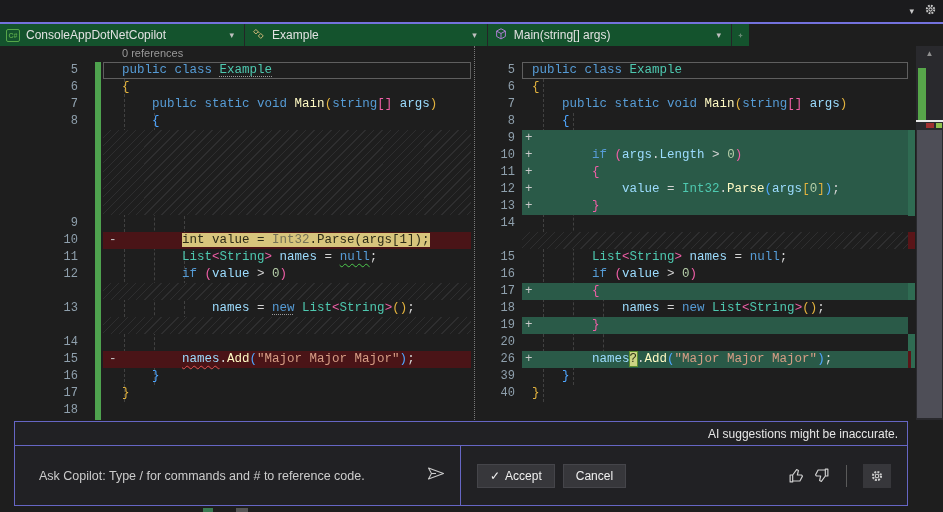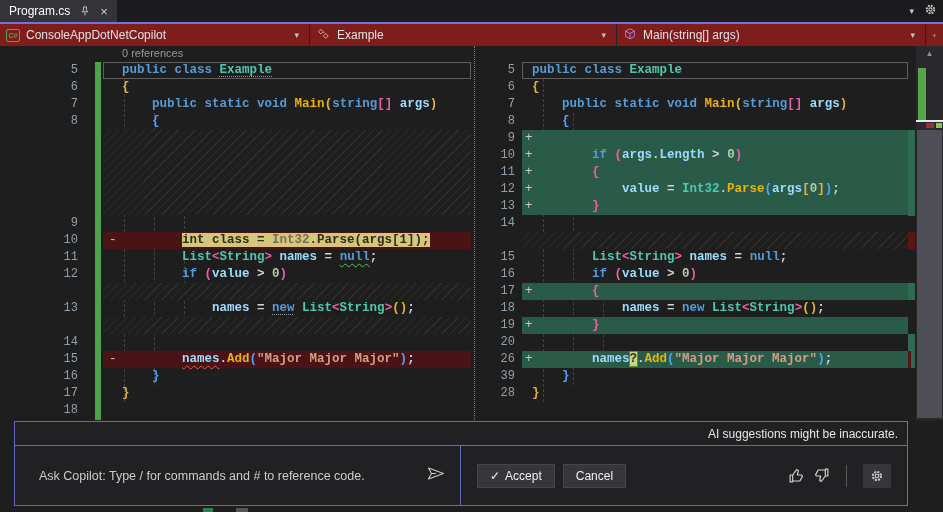--- a/index.html
+++ b/index.html
@@ -9,21 +9,21 @@
 
   
   #tabstrip{position:absolute;left:0;top:0;width:943px;height:22px;background:#1b1b1d;}
   .tab{position:absolute;left:0;top:0;height:22px;background:#333338;display:flex;
        align-items:center;padding:0 9px;gap:9px;color:#ffffff;font-size:12px;}
   .tab .ticon{display:flex;align-items:center;color:#cfcfcf;cursor:pointer;}
   .strip-icons{position:absolute;right:6px;top:0;height:22px;display:flex;align-items:center;gap:10px;color:#c8c8c8;}
   #accent{position:absolute;left:0;top:22px;width:943px;height:2px;background:#7472dd;}
 
   
-  #navbar{position:absolute;left:0;top:24px;width:943px;height:22px;background:#7f1d1d;
+  #navbar{position:absolute;left:0;top:24px;width:749px;height:22px;background:#14532d;
           display:flex;font-size:12px;color:#e2e2e2;}
   .nav-sec{display:flex;align-items:center;gap:6px;padding:0 6px;border-right:1px solid #242427;position:relative;cursor:default;}
   .nav-sec .chev{margin-left:auto;color:#c0c0c0;font-size:9px;padding-right:4px;}
   #nav-proj{width:310px;} #nav-type{width:307px;} #nav-member{width:309px;}
   #nav-split{width:17px;display:flex;align-items:center;justify-content:center;}
   .csharp-badge{width:14px;height:13px;border:1px solid #57a64a;color:#57a64a;font-size:7px;
                 font-weight:bold;display:flex;align-items:center;justify-content:center;border-radius:2px;}
 
   
   #codearea{position:absolute;left:0;top:46px;width:943px;height:374px;background:#1e1e1e;}
@@ -39,25 +39,25 @@
   #pane-right .lnum{width:42px;padding-right:7px;}
   .rbody{flex:1 1 auto;position:relative;height:17px;}
   .rbody.bg-del{background:#4a1417;}
   .rbody.bg-add{background:#2a5a48;}
   .rbody.hatch{background:repeating-linear-gradient(135deg,#1e1e1e 0 5px,#2e2e2f 5px 6px);}
   .crow.boxed .rbody{box-shadow:inset 0 0 0 1px #5f5f5f;}
   .dmark{position:absolute;top:0;font-family:"Liberation Mono",monospace;font-size:12.5px;
          line-height:17px;color:#c8c8c8;}
   #pane-left .dmark{left:6px;} #pane-right .dmark{left:3px;}
   .cline{position:absolute;top:0;white-space:pre;font-family:"Liberation Mono",monospace;
-         font-size:12.5px;line-height:17px;font-weight:bold;}
+         font-size:12.5px;line-height:17px;}
   #pane-left .cline{left:19px;} #pane-right .cline{left:10px;}
   .guide{position:absolute;width:1px;border-left:1px dashed #414141;pointer-events:none;}
 
-  .tok-kw{color:#569cd6}.tok-ty{color:#4ec9b0}.tok-me{color:#eab308}.tok-va{color:#9cdcfe}
+  .tok-kw{color:#569cd6}.tok-ty{color:#4ec9b0}.tok-me{color:#fef9c3}.tok-va{color:#9cdcfe}
   .tok-st{color:#d69d85}.tok-nu{color:#b5cea8}.tok-pl{color:#d4d4d4}
   .tok-b1{color:#e3b33e}.tok-b2{color:#4fa6ff}.tok-b3{color:#ef5fa7}
   .tok-hl{background:#d8c57c;color:#2e2d18}.tok-hl2{background:#d8c57c;color:#757257}
   .tok-q{background:#ccd483;color:#2f3317;box-shadow:0 0 0 1px #5d8f2f;}
   .sqg{text-decoration:underline wavy #4ec94e 1px;text-underline-offset:3px;}
   .sqr{text-decoration:underline wavy #e05454 1px;text-underline-offset:3px;}
   .dots{text-decoration:underline dotted #9a9a9a 1px;text-underline-offset:3px;}
   #left-changebar{position:absolute;left:95px;top:16px;width:6px;height:358px;background:#4ea24e;}
 
   
@@ -87,30 +87,20 @@
   #gearbtn{width:28px;height:24px;background:#37373b;display:flex;align-items:center;justify-content:center;color:#cfcfcf;cursor:pointer;}
   #sliver{position:absolute;left:0;top:507px;width:943px;height:5px;background:#1e1e1e;}
   .speck{position:absolute;top:1px;height:4px;}
 </style>
 </head>
 <body>
 
 <div id="app">
 
   <div id="tabstrip">
-    <div class="tab">
-      <span>Program.cs</span>
-      <span class="ticon">
-        <svg width="12" height="12" viewBox="0 0 16 16">
-            <path d="M6 2.5h4v4.5l2 2H4l2-2V2.5z" fill="none" stroke="#cfcfcf" stroke-width="1.2"></path>
-            <line x1="8" y1="9.5" x2="8" y2="14" stroke="#cfcfcf" stroke-width="1.2"></line>
-          </svg>
-      </span>
-      <span class="ticon" style="font-size:13px;">×</span>
-    </div>
     <div class="strip-icons">
       <span style="font-size:9px;">▾</span>
       <span>
         <svg width="13" height="13" viewBox="0 0 16 16">
             <circle cx="8" cy="8" r="4.6" fill="none" stroke="#c8c8c8" stroke-width="2.4" stroke-dasharray="2.2 1.4"></circle>
             <circle cx="8" cy="8" r="2" fill="none" stroke="#c8c8c8" stroke-width="1.3"></circle>
           </svg>
       </span>
     </div>
   </div>
@@ -203,21 +193,21 @@
           <div class="rbody hatch"></div>
         </div>
         <div class="crow">
           <span class="lnum">9</span>
           <div class="rbody"></div>
         </div>
         <div class="crow">
           <span class="lnum">10</span>
           <div class="rbody bg-del">
             <span class="dmark">-</span>
-            <span class="cline"><span class="tok-pl">        </span><span class="tok-hl">int class = </span><span class="tok-hl2">Int32</span><span class="tok-hl">.Parse(args[1]);</span></span>
+            <span class="cline"><span class="tok-pl">        </span><span class="tok-hl">int value = </span><span class="tok-hl2">Int32</span><span class="tok-hl">.Parse(args[1]);</span></span>
           </div>
         </div>
         <div class="crow">
           <span class="lnum">11</span>
           <div class="rbody">
             <span class="cline"><span class="tok-pl">        </span><span class="tok-ty">List</span><span class="tok-b3">&lt;</span><span class="tok-ty">String</span><span class="tok-b3">&gt;</span><span class="tok-pl"> </span><span class="tok-va">names</span><span class="tok-pl"> = </span><span class="tok-kw sqg">null</span><span class="tok-pl">;</span></span>
           </div>
         </div>
         <div class="crow">
           <span class="lnum">12</span>
@@ -384,21 +374,21 @@
             <span class="cline"><span class="tok-pl">        </span><span class="tok-va">names</span><span class="tok-q">?</span><span class="tok-pl">.</span><span class="tok-me">Add</span><span class="tok-b2">(</span><span class="tok-st">"Major Major Major"</span><span class="tok-b2">)</span><span class="tok-pl">;</span></span>
           </div>
         </div>
         <div class="crow">
           <span class="lnum">39</span>
           <div class="rbody">
             <span class="cline"><span class="tok-pl">    </span><span class="tok-b2">}</span></span>
           </div>
         </div>
         <div class="crow">
-          <span class="lnum">28</span>
+          <span class="lnum">40</span>
           <div class="rbody">
             <span class="cline"><span class="tok-b1">}</span></span>
           </div>
         </div>
       </div>
   </div>
 
   <div id="diffstrip">
     <div class="dmark-seg" style="top:84px;height:86px;background:#2f6b52;"></div>
     <div class="dmark-seg" style="top:186px;height:17px;background:#5a1518;"></div>

